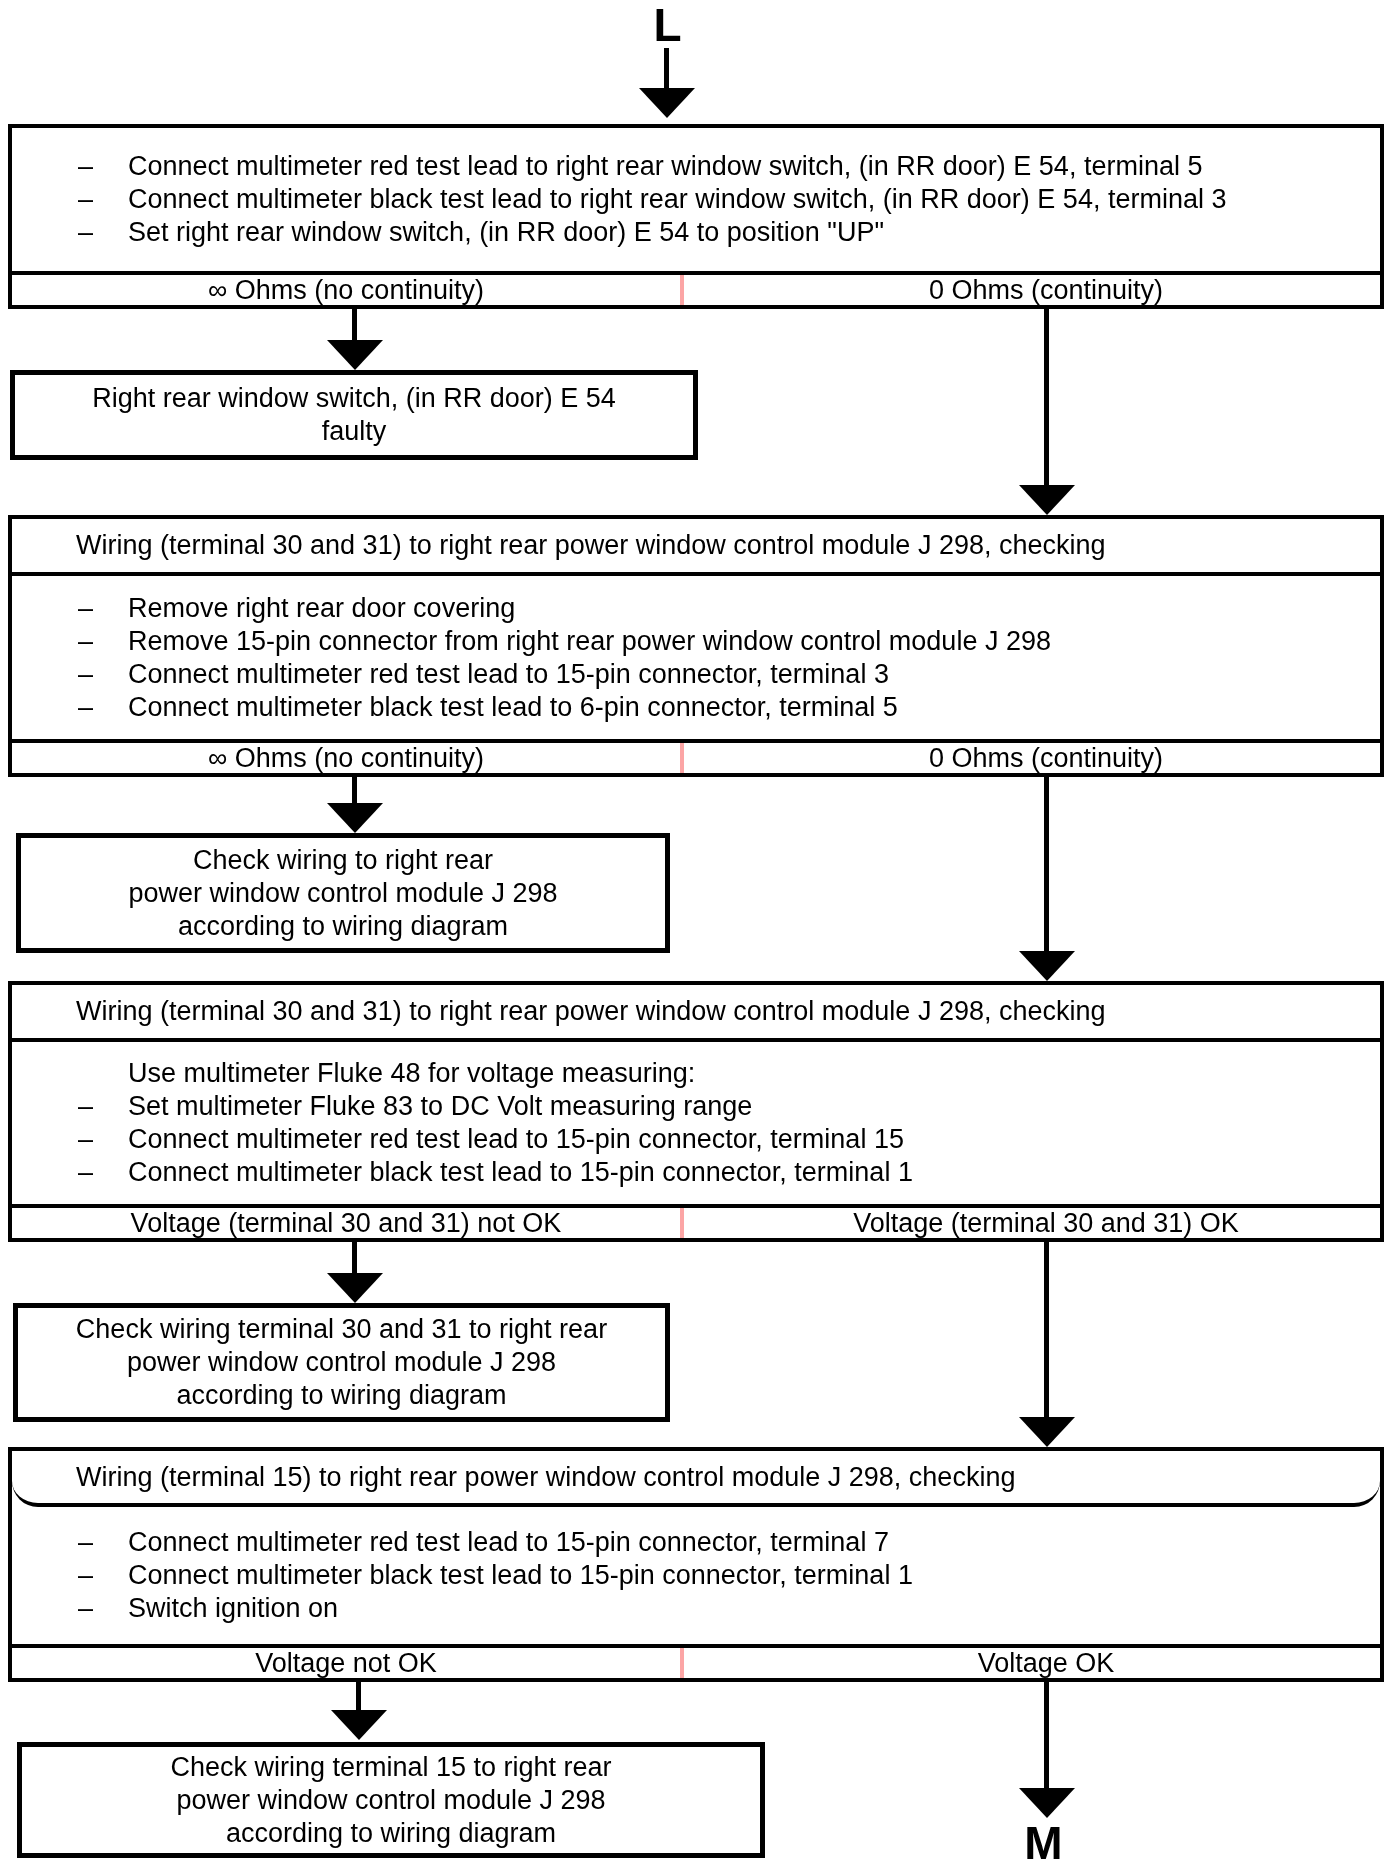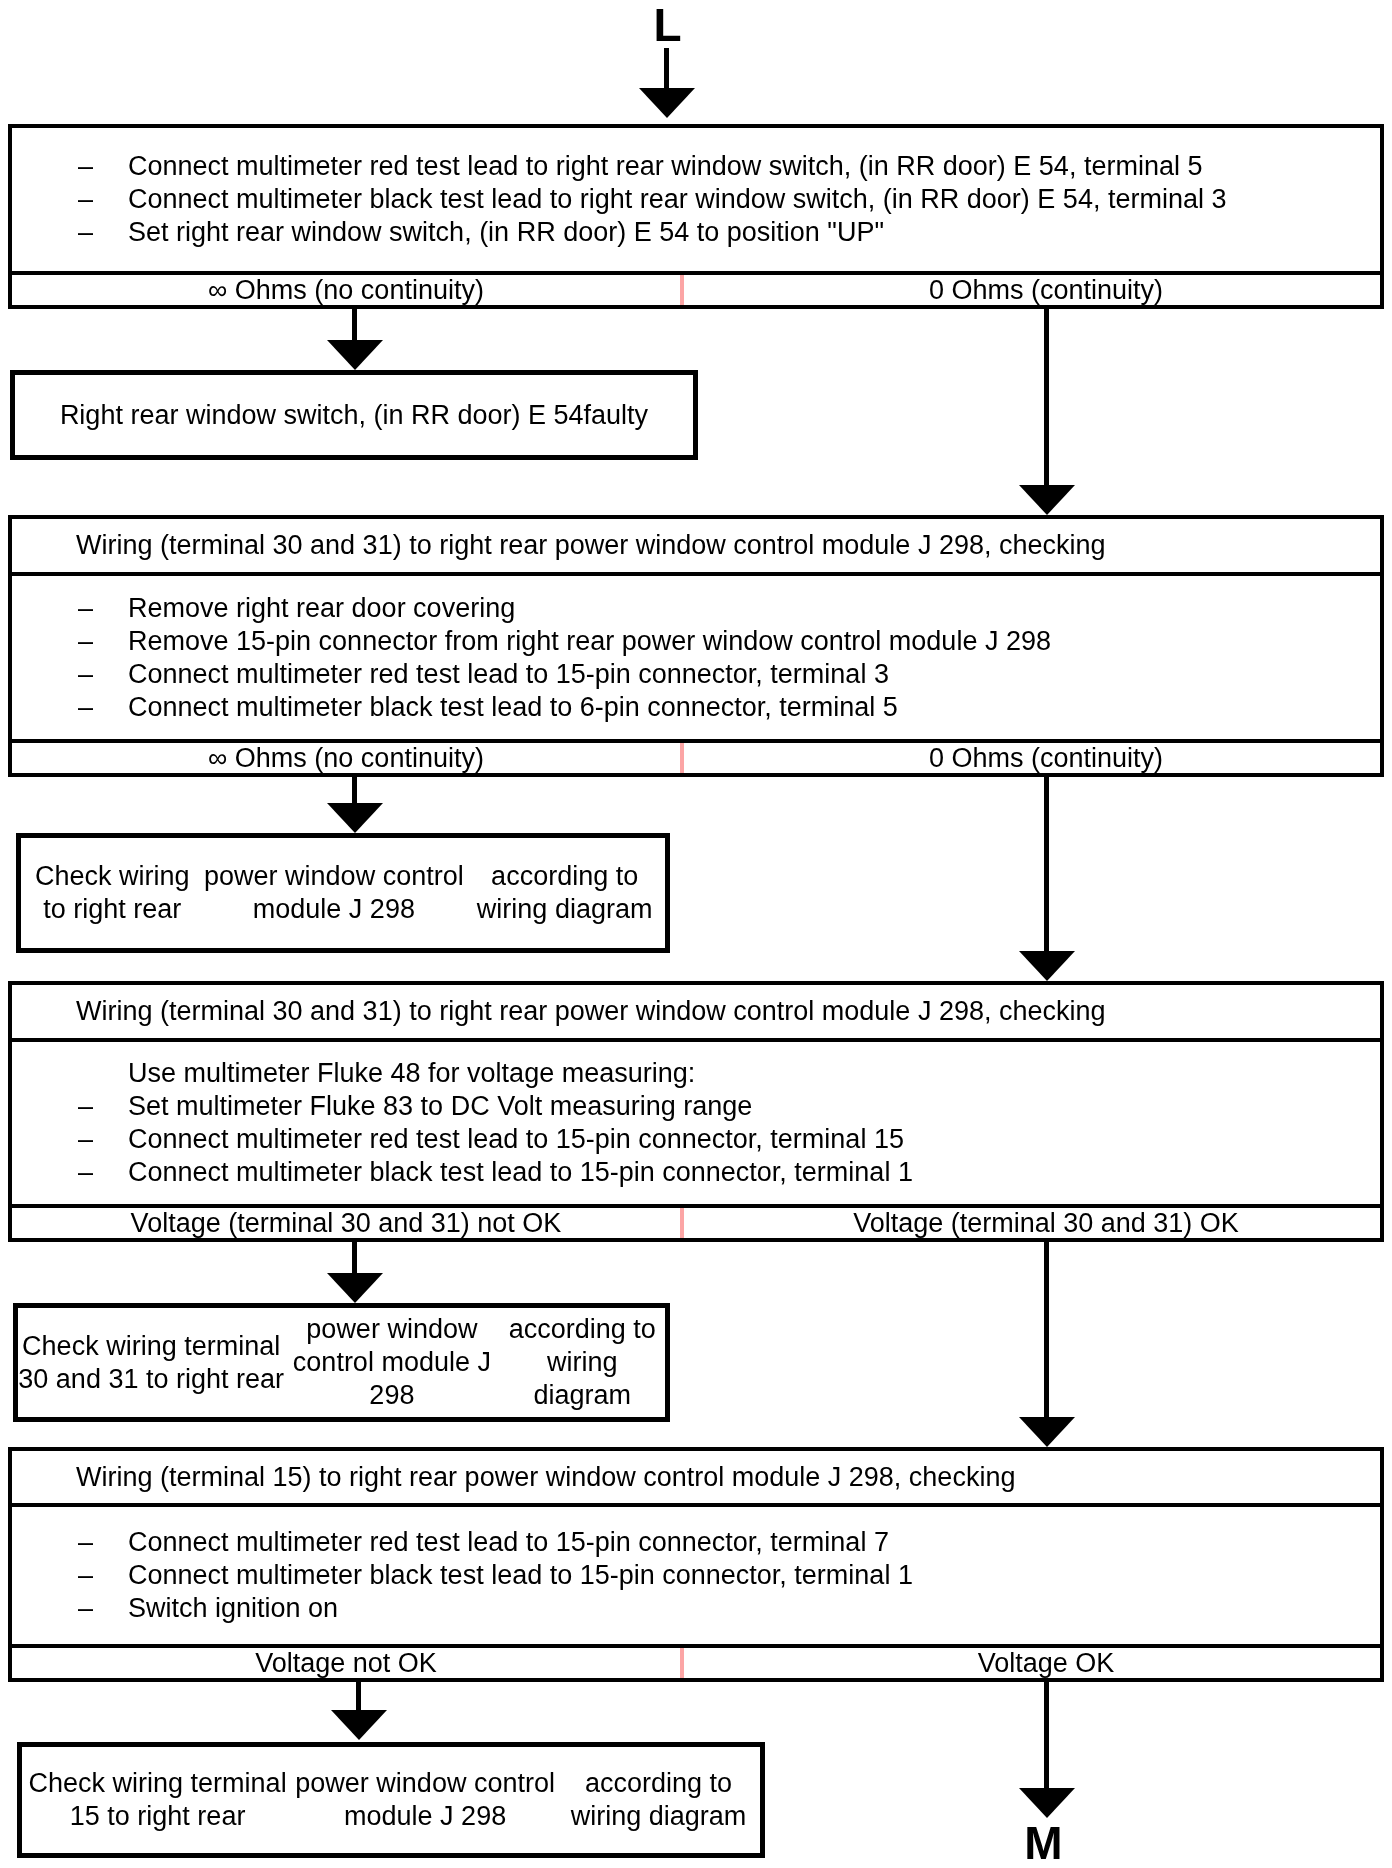--- a/index.html
+++ b/index.html
@@ -38,21 +38,21 @@
   .bline .dash{flex:none;width:50px;}
   .outrow{flex:none;height:34px;border-top:4px solid #000;display:flex;box-sizing:border-box;}
   .outrow .cell{
     flex:1;display:flex;align-items:center;justify-content:center;
     font-size:27px;
   }
   .outrow .cell.right{border-left:4px solid #fca5a5;padding-left:28px;}
   
   .fault{
     position:absolute;border:5px solid #000;background:#fff;box-sizing:border-box;
-    display:flex;justify-content:center;align-items:center;
+    display:flex;flex-direction:column;justify-content:center;align-items:center;
     text-align:center;font-size:27px;line-height:33px;
   }
 </style>
 </head>
 <body>
 
 <div class="page">
 
   <div class="connector" style="left:640px;top:2px;width:56px;">L</div>
   <div class="vline" style="left:664px;top:48px;height:42px;"></div>
@@ -157,21 +157,21 @@
   <div class="vline" style="left:1044px;top:1242px;height:177px;"></div>
   <div class="ahead" style="left:1019px;top:1417px;"></div>
 
   <div class="fault" style="left:13px;top:1303px;width:657px;height:119px;">
     <div>Check wiring terminal 30 and 31 to right rear</div>
     <div>power window control module J 298</div>
     <div>according to wiring diagram</div>
   </div>
 
   <section class="step" style="top:1447px;height:235px;">
-    <div class="title" style="height:52px;">Wiring (terminal 15) to right rear power window control module J 298, checking</div>
+    <div class="title" style="height:52px;border-radius:26px;">Wiring (terminal 15) to right rear power window control module J 298, checking</div>
     <div class="body">
       <div class="bline">
         <span class="dash">–</span>
         <span>Connect multimeter red test lead to 15-pin connector, terminal 7</span>
       </div>
       <div class="bline">
         <span class="dash">–</span>
         <span>Connect multimeter black test lead to 15-pin connector, terminal 1</span>
       </div>
       <div class="bline">

